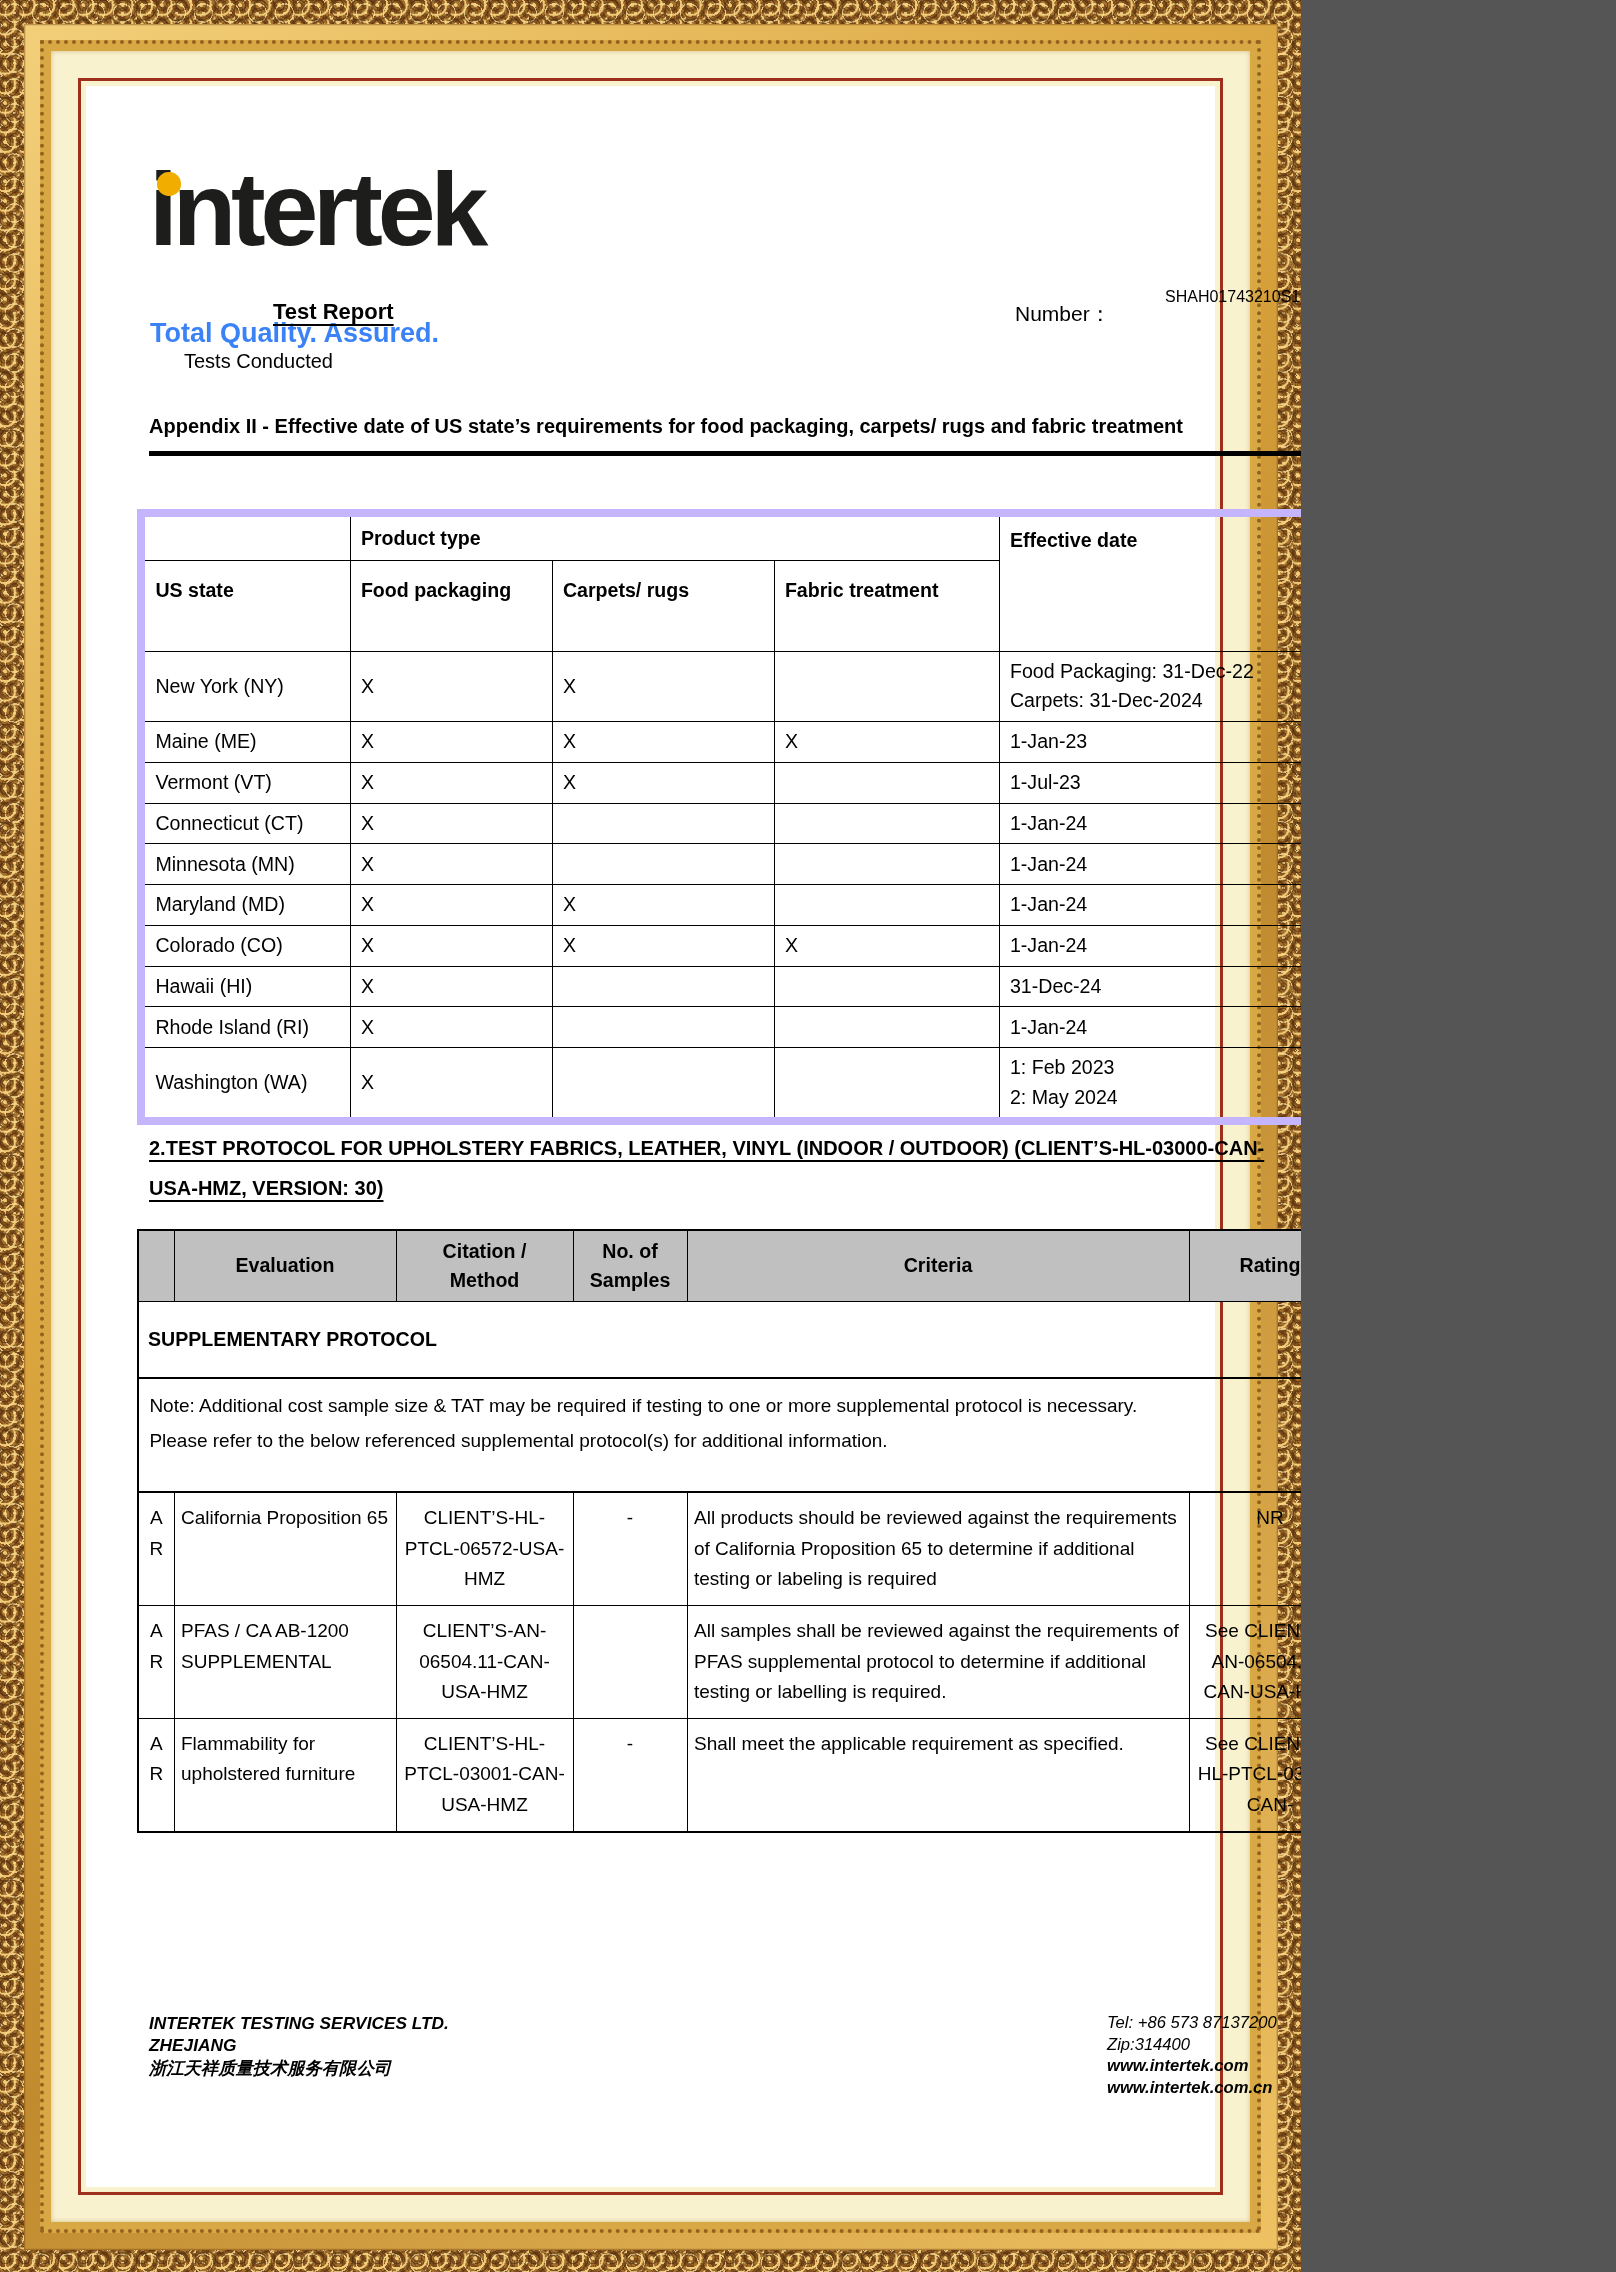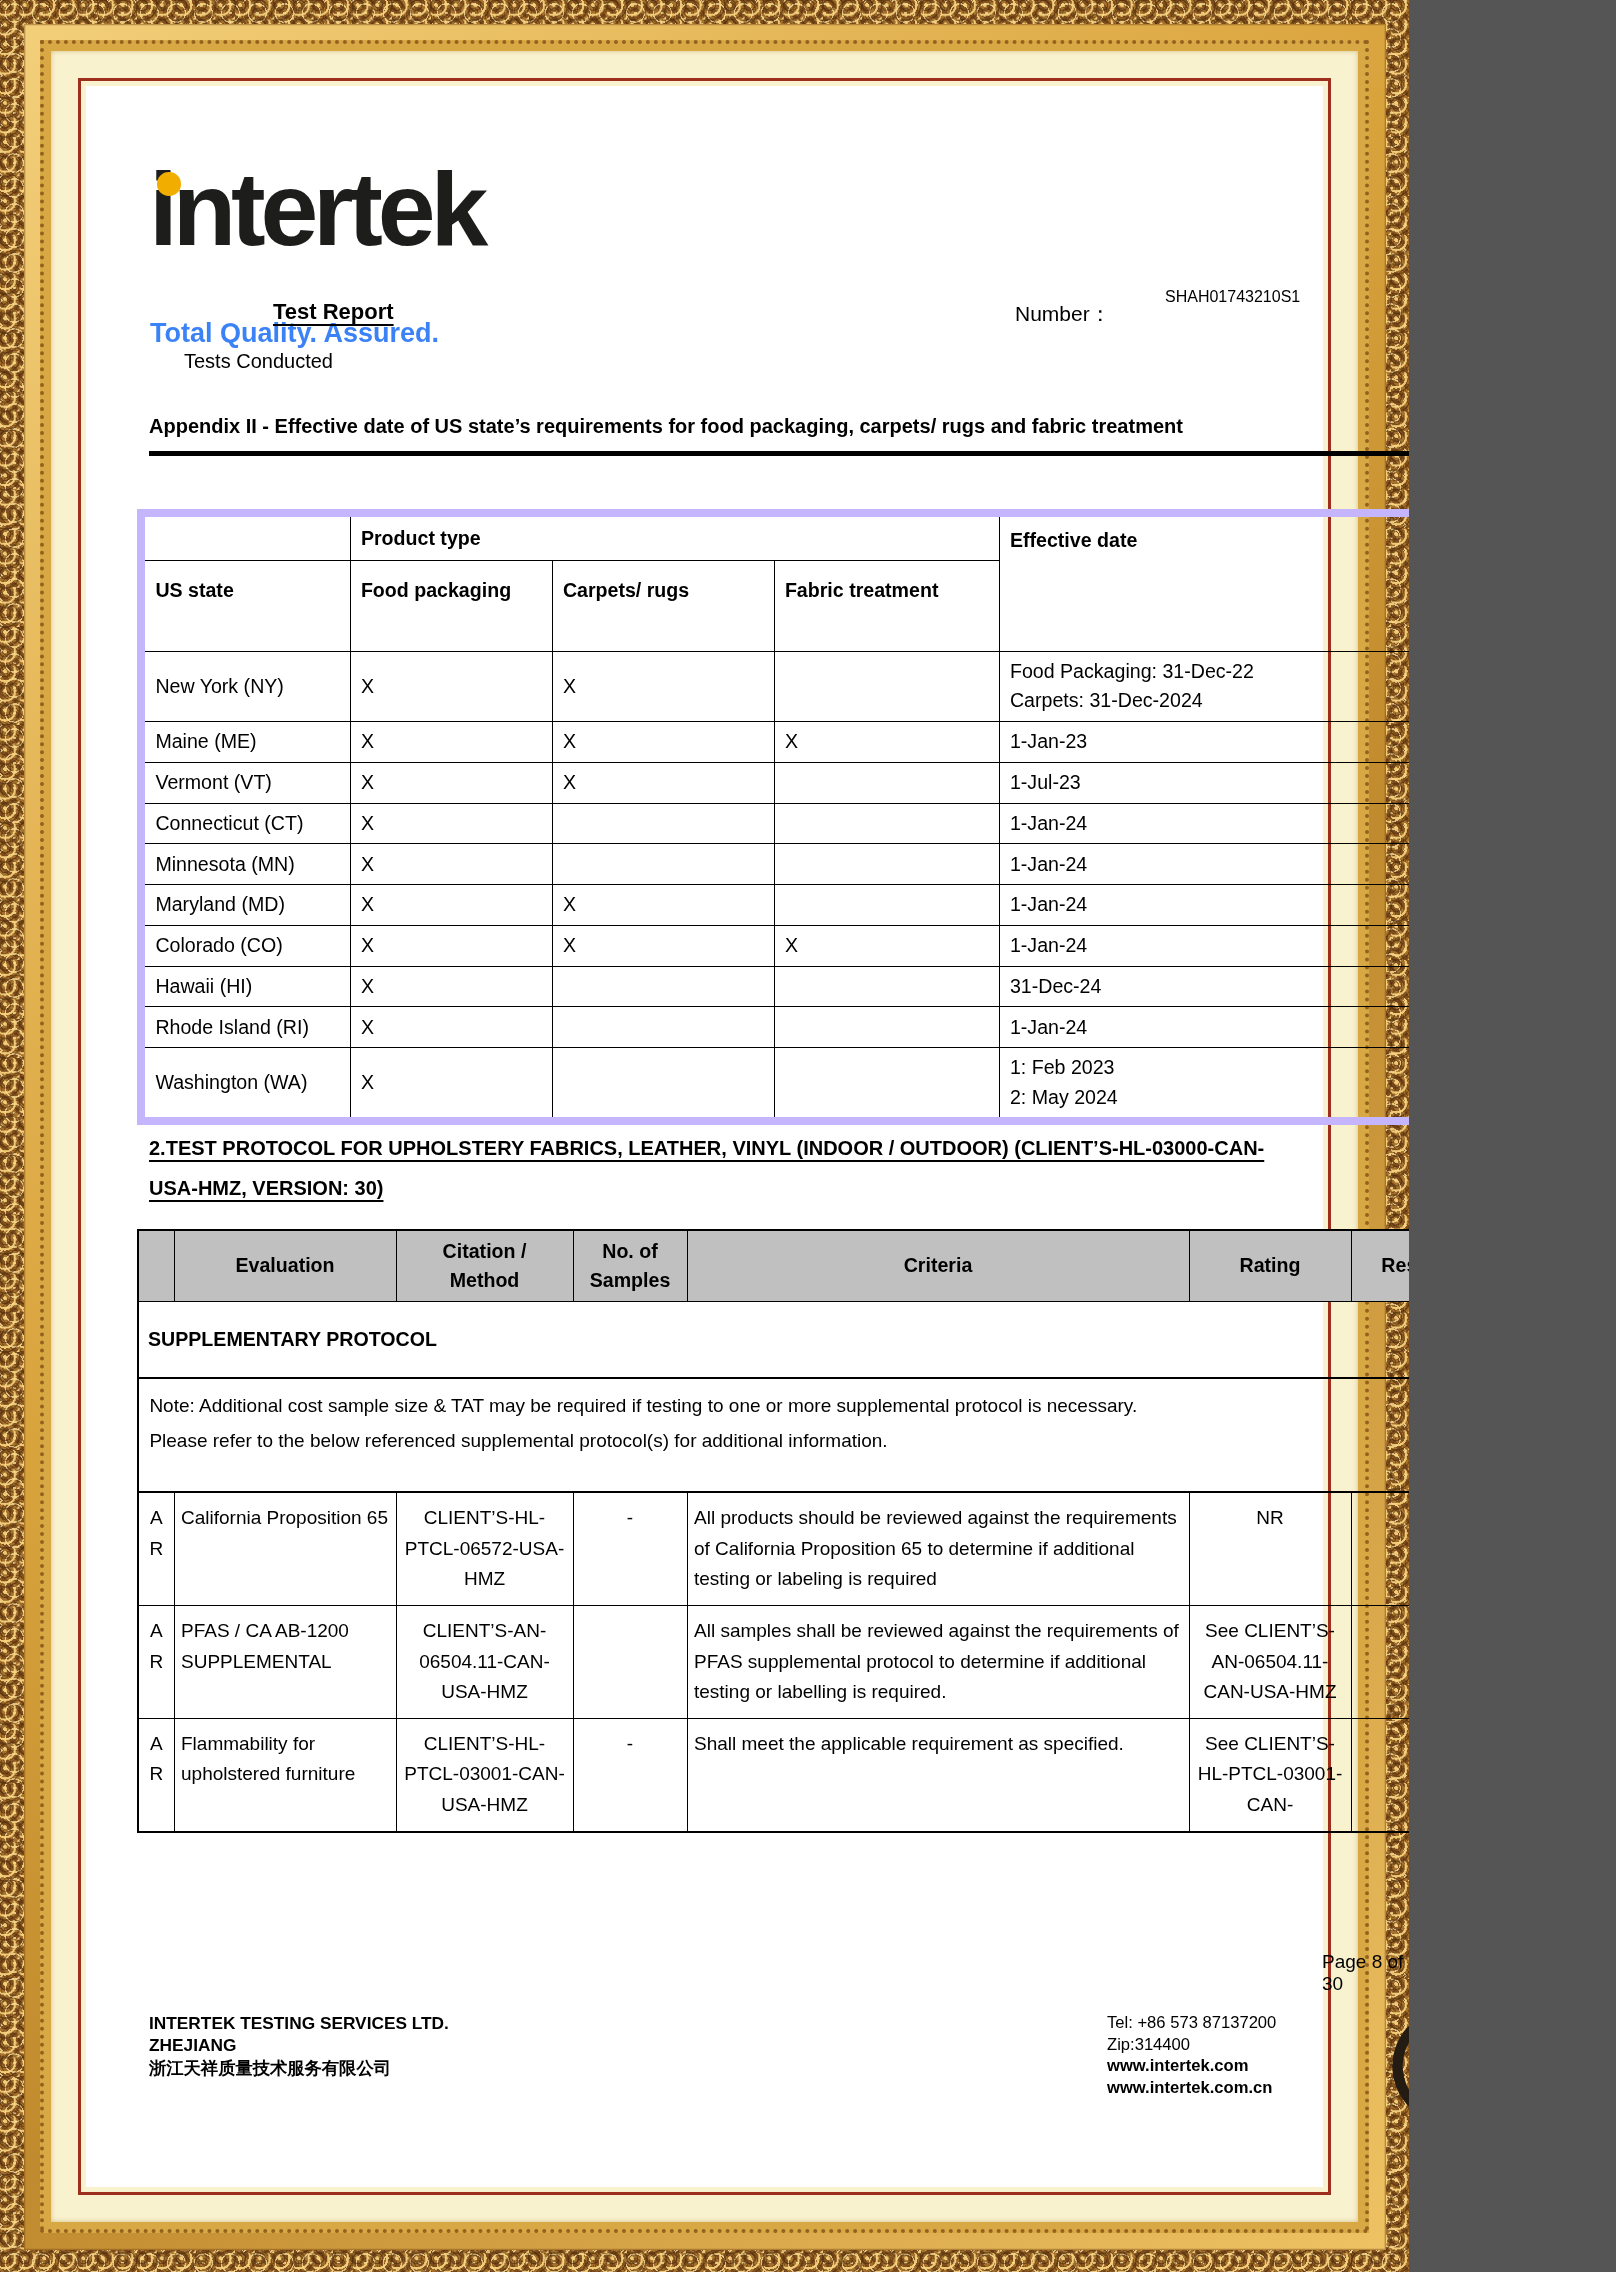--- a/index.html
+++ b/index.html
@@ -1,17 +1,17 @@
 <!DOCTYPE html>
 <html style="font-size:10.4px"><head>
 <meta charset="utf-8">
 <style>
   html,body { margin:0; padding:0; background:#555; }
   .page {
-    position:relative; width:1409px; height:2273px; overflow:hidden;
+    position:relative; width:1301px; height:2273px; overflow:hidden;
     font-family:"Liberation Sans", sans-serif; color:#000; background:#fff;
   }
   
   .f-ornate {
     position:absolute; inset:0; background-color:#8a5a22;
     background-image:
       repeating-radial-gradient(circle at 5.2px 5.2px, rgba(250,215,130,.9) 0 2px, rgba(250,215,130,0) 2px 4.6px, rgba(70,40,10,.6) 4.6px 5.9px, rgba(70,40,10,0) 5.9px 9px),
       repeating-radial-gradient(circle at 14.3px 13px, rgba(255,230,160,.75) 0 1.3px, rgba(255,230,160,0) 1.3px 3.9px, rgba(100,55,15,.55) 3.9px 5.2px, rgba(100,55,15,0) 5.2px 8.5px),
       repeating-linear-gradient(45deg, rgba(205,145,60,.4) 0 4.6px, rgba(115,65,22,.4) 4.6px 9px);
     background-size: 19.6px 19.6px, 27px 25px, auto;
@@ -67,21 +67,21 @@
   .t2 .c-ar   { text-align:center; white-space:pre-line; line-height:1.95; padding-top:6.5px; }
   .t2 .c-eval { text-align:left; padding-left:10.4px; padding-right:7.8px; }
   .t2 .c-cit  { text-align:center; }
   .t2 .c-samp { text-align:center; }
   .t2 .c-crit { text-align:left; padding-left:27px; padding-right:23.5px; }
   .t2 .c-rate { text-align:center; }
   .t2 .c-res  { text-align:center; }
 
   
   .page-info { left:1322px; top:1951px; font-size:19px; }
-  .f-col { line-height:1.3; font-size:16.6px; }
+  .f-col { line-height:1.3; font-size:16.6px;font-style:italic; }
   .f-left  { left:149px;  top:2012px; width:443px; font-weight:bold; font-size:17.3px; }
   .f-mid   { left:625px;  top:2012px; width:430px; }
   .f-right { left:1107px; top:2012px; width:261px; }
   .bold { font-weight:bold; }
   .f-logo { left:1381px; top:1993px; width:138px; height:138px; }
 </style>
 </head>
 <body>
 
 <div class="page">

